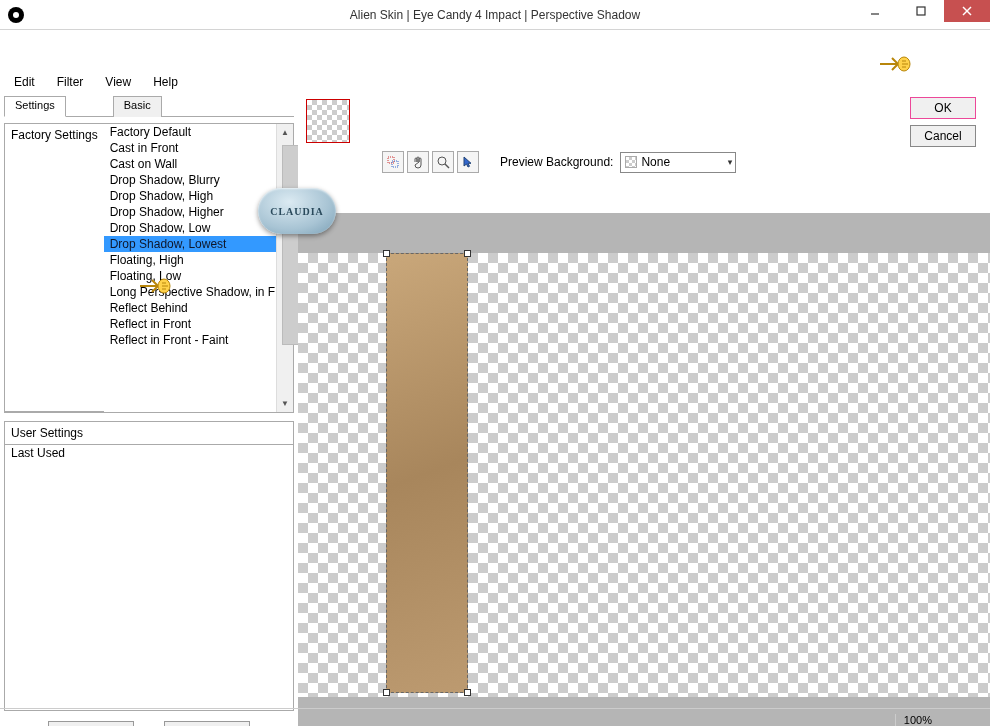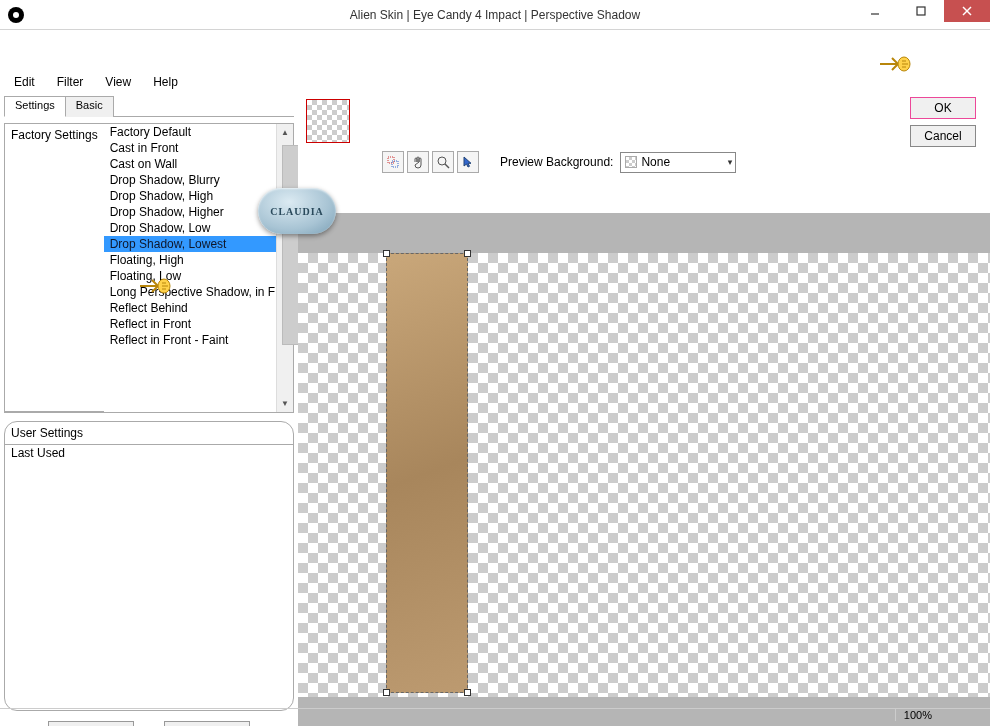--- a/index.html
+++ b/index.html
@@ -18,37 +18,37 @@
 
 .menubar { height:22px; display:flex; align-items:center; padding-left:6px; gap:6px; font-size:12px;margin-top:41px; }
 .menubar .menu-item { padding:2px 8px; cursor:default; }
 
 
 .content { display:flex; height:calc(726px - 30px - 22px - 18px); }
 .left-panel { width:298px; border-right:0px solid #ccc; padding:0 4px 4px 4px; display:flex; flex-direction:column; }
 .right-panel { flex:1; position:relative; background:#fff; }
 
 
-.tabs { display:flex; height:22px; border-bottom:1px solid #aaa; margin-top:2px; }
+.tabs { display:flex; height:22px; border-bottom:1px solid #aaa; margin-top:2px;gap:48px; }
 .tab { padding:2px 10px; font-size:11px; border:1px solid #aaa; border-bottom:none; margin-right:-1px; background:#f0f0f0; position:relative; top:1px; }
 .tab.active { background:#fff; border-bottom:1px solid #fff; z-index:2; }
 
 
 .listbox { border:1px solid #aaa; flex:none; font-size:12px; position:relative; }
 .factory-box { height:290px; margin-top:6px; display:flex; }
 .listbox .header { padding:4px 6px; border-bottom:1px solid #aaa; }
 .listbox .items { overflow:hidden; flex:1; position:relative; }
 .listbox .item { padding:1px 6px; white-space:nowrap; cursor:default; }
 .listbox .item.selected { background:#3399ff; color:#0f172a; position:relative; }
 .listbox .scroll { position:absolute; right:0; top:0; bottom:0; width:17px; background:#f0f0f0; border-left:1px solid #ddd; }
 .listbox .scroll .thumb { position:absolute; left:1px; right:1px; top:17px; height:200px; background:#cdcdcd; border:1px solid #bbb; }
 .listbox .scroll .up,.listbox .scroll .down { position:absolute; left:0; right:0; height:17px; display:flex; align-items:center; justify-content:center; font-size:8px; color:#555; }
 .listbox .scroll .up { top:0; } .listbox .scroll .down { bottom:0; }
 
-.user-box { height:290px; margin-top:8px; display:flex; flex-direction:column;border-radius:13px; }
+.user-box { height:290px; margin-top:8px; display:flex; flex-direction:column; }
 
 
 .panel-buttons { display:flex; justify-content:center; gap:30px; margin-top:10px; }
 .panel-buttons button { width:86px; height:22px; font-size:11px; border:1px solid #999; background:#f0f0f0; }
 
 
 .thumb-strip { height:54px; background:#fff; display:flex; align-items:flex-start; padding:2px 4px; }
 .thumb { width:44px; height:44px; border:1px solid #c00; background:repeating-conic-gradient(#ccc 0 25%, #fff 0 50%) 0 0/10px 10px; margin:4px; }
 .toolbar-row { display:flex; align-items:center; gap:3px; padding:4px 6px 6px 84px; font-size:12px; }
 .tool-btn { width:22px; height:22px; border:1px solid #aaa; background:#f5f5f5; display:flex; align-items:center; justify-content:center; }
@@ -70,21 +70,21 @@
 .action-btns button.ok { border:1px solid #ec4899; }
 
 
 .pointer-hand { position:absolute; pointer-events:none; }
 .pointer-hand svg { width:34px; height:22px; }
 
 
 .badge { position:absolute; left:258px; top:188px; width:78px; height:46px; border-radius:24px; background:radial-gradient(ellipse at 40% 30%, #dbeaf2, #a8c4d4 60%, #7a9fb5); box-shadow:0 2px 5px rgba(0,0,0,.4), inset 0 1px 2px rgba(255,255,255,.7); display:flex; align-items:center; justify-content:center; font-size:10px; font-weight:bold; color:#2a4a5c; letter-spacing:1px; font-family:Georgia,serif; }
 
 
-.statusbar { position:absolute; bottom:0; left:0; right:0; height:18px; border-top:1px solid #ccc; font-size:11px; display:flex; justify-content:flex-end; align-items:flex-start; padding-right:50px; }
+.statusbar { position:absolute; bottom:0; left:0; right:0; height:18px; border-top:1px solid #ccc; font-size:11px; display:flex; justify-content:flex-end; align-items:flex-end; padding-right:50px; }
 .statusbar .seg { border-left:1px solid #ccc; padding:0 8px; }
 </style>
 </head>
 <body>
 
 <div class="titlebar">
   <div class="app-icon"></div>
   <div class="title">Alien Skin | Eye Candy 4 Impact | Perspective Shadow</div>
   <div class="win-btns">
     <div class="win-btn">

